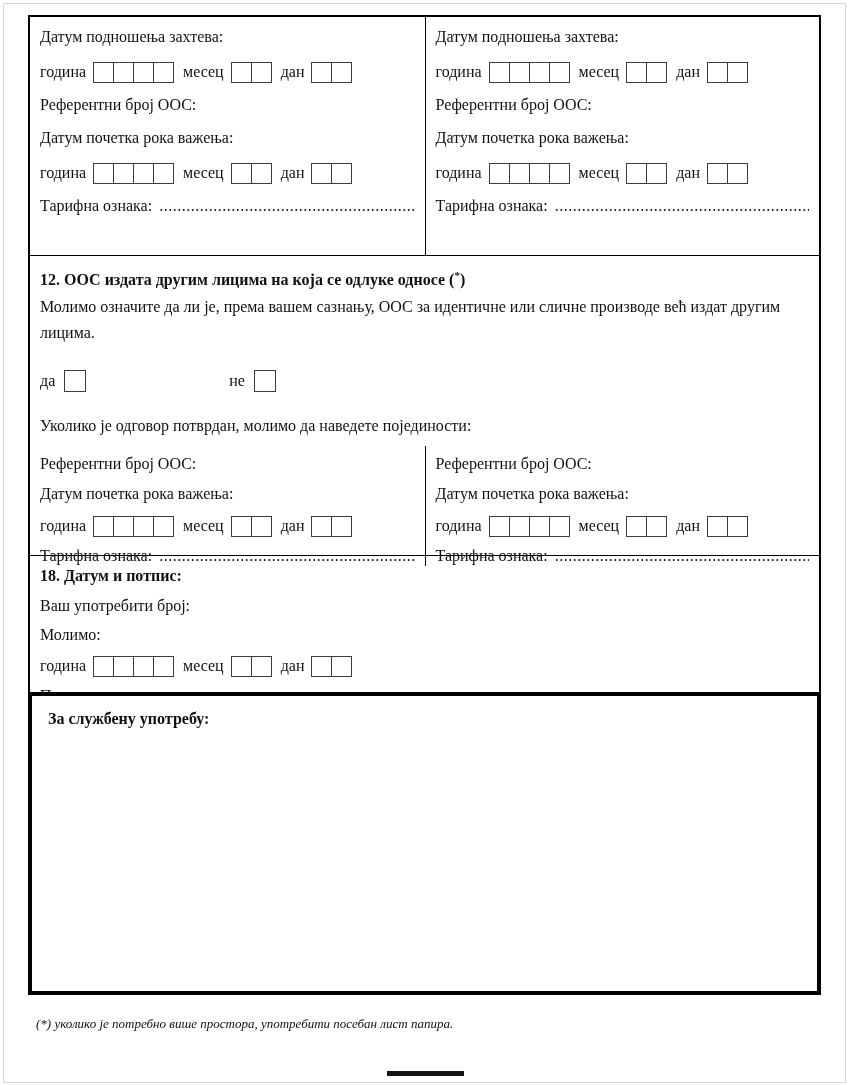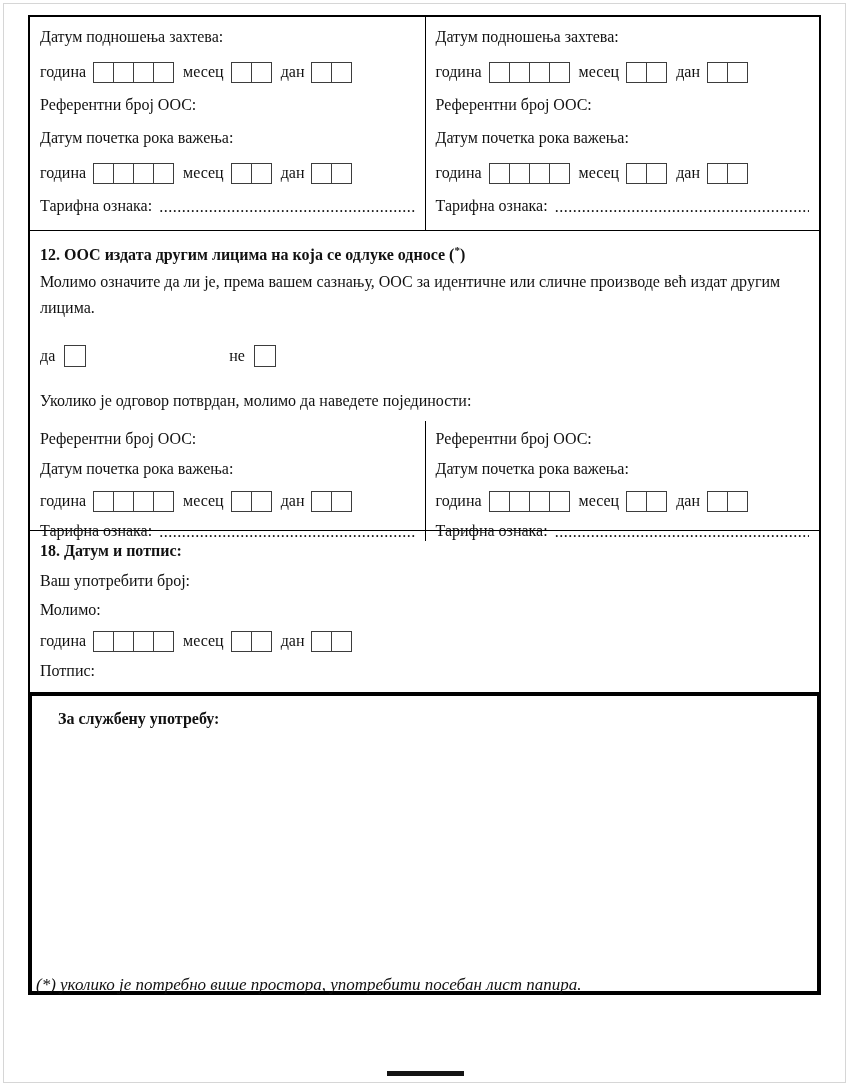--- a/index.html
+++ b/index.html
@@ -12,34 +12,34 @@
     overflow: hidden;
   }
   .page-edge {
     position: absolute; left: 3px; top: 3px; right: 4px; bottom: 2px;
     border: 1px solid #d6d6d6; pointer-events: none;
   }
   .form-table {
     position: absolute; left: 28px; top: 15px; width: 793px;
     border: 2px solid #000; background: #fff;
   }
-  .row1 { display: flex; height: 214px; border-bottom: 1px solid #000; }
+  .row1 { display: flex; height: 239px; border-bottom: 1px solid #000; }
   .cell { width: 50%; padding: 10px 10px 0 10px; }
   .cell-r { border-left: 1px solid #000; }
 
   .line { line-height: 20px; margin-bottom: 13px; }
 
   .drow { display: flex; align-items: center; height: 24px; margin-bottom: 11px; }
   .dlbl { margin-right: 7px; white-space: nowrap; }
   .gap { margin-left: 9px; }
   .boxgrp { display: flex; }
   .dbox { width: 21px; height: 21px; border: 1px solid #3d3d3d; margin-left: -1px; background: #fff; }
   .boxgrp .dbox:first-child { margin-left: 0; }
 
-  .trow { display: flex; align-items: flex-end; }
+  .trow { display: flex; align-items: center; }
   .tlbl { margin-right: 7px; line-height: 20px; white-space: nowrap; }
   .dots { flex: 1; overflow: hidden; white-space: nowrap; letter-spacing: 0.5px; }
 
   .sec12 { height: 300px; border-bottom: 1px solid #000; display: flex; flex-direction: column; }
   .s12top { padding: 8px 10px 0; }
   .h { font-weight: bold; line-height: 22px; }
   .sup { vertical-align: super; font-size: 11px; font-weight: bold; }
   .para { line-height: 26px; margin-top: 3px; }
   .ynrow { display: flex; align-items: center; margin-top: 24px; }
   .ylbl { margin-right: 9px; }
@@ -52,25 +52,25 @@
   .col .line { margin-bottom: 10px; }
   .col .drow { margin-bottom: 8px; }
 
   .sec13 { height: 166px; padding: 9px 10px 0; }
   .sec13 .h { margin-bottom: 9px; }
   .sec13 .line { margin-bottom: 9px; }
   .sec13 .drow { margin-bottom: 8px; }
 
   .official {
     position: absolute; left: 28px; top: 692px; width: 793px; height: 303px;
-    border: 4px solid #000; padding: 12px 26px; background: #fff;
+    border: 4px solid #000; padding: 12px 16px; background: #fff;
   }
   .footnote {
-    position: absolute; left: 36px; top: 975px;
-    font-style: italic; font-size: 17px; line-height: 20px;
+    position: absolute; left: 36px; top: 1014px;
+    font-style: italic; font-size: 13px; line-height: 20px;
   }
   .endline {
     position: absolute; left: 387px; top: 1071px;
     width: 77px; height: 5px; background: #141414;
   }
 </style>
 </head>
 <body>
 
 <div class="page-edge"></div>

